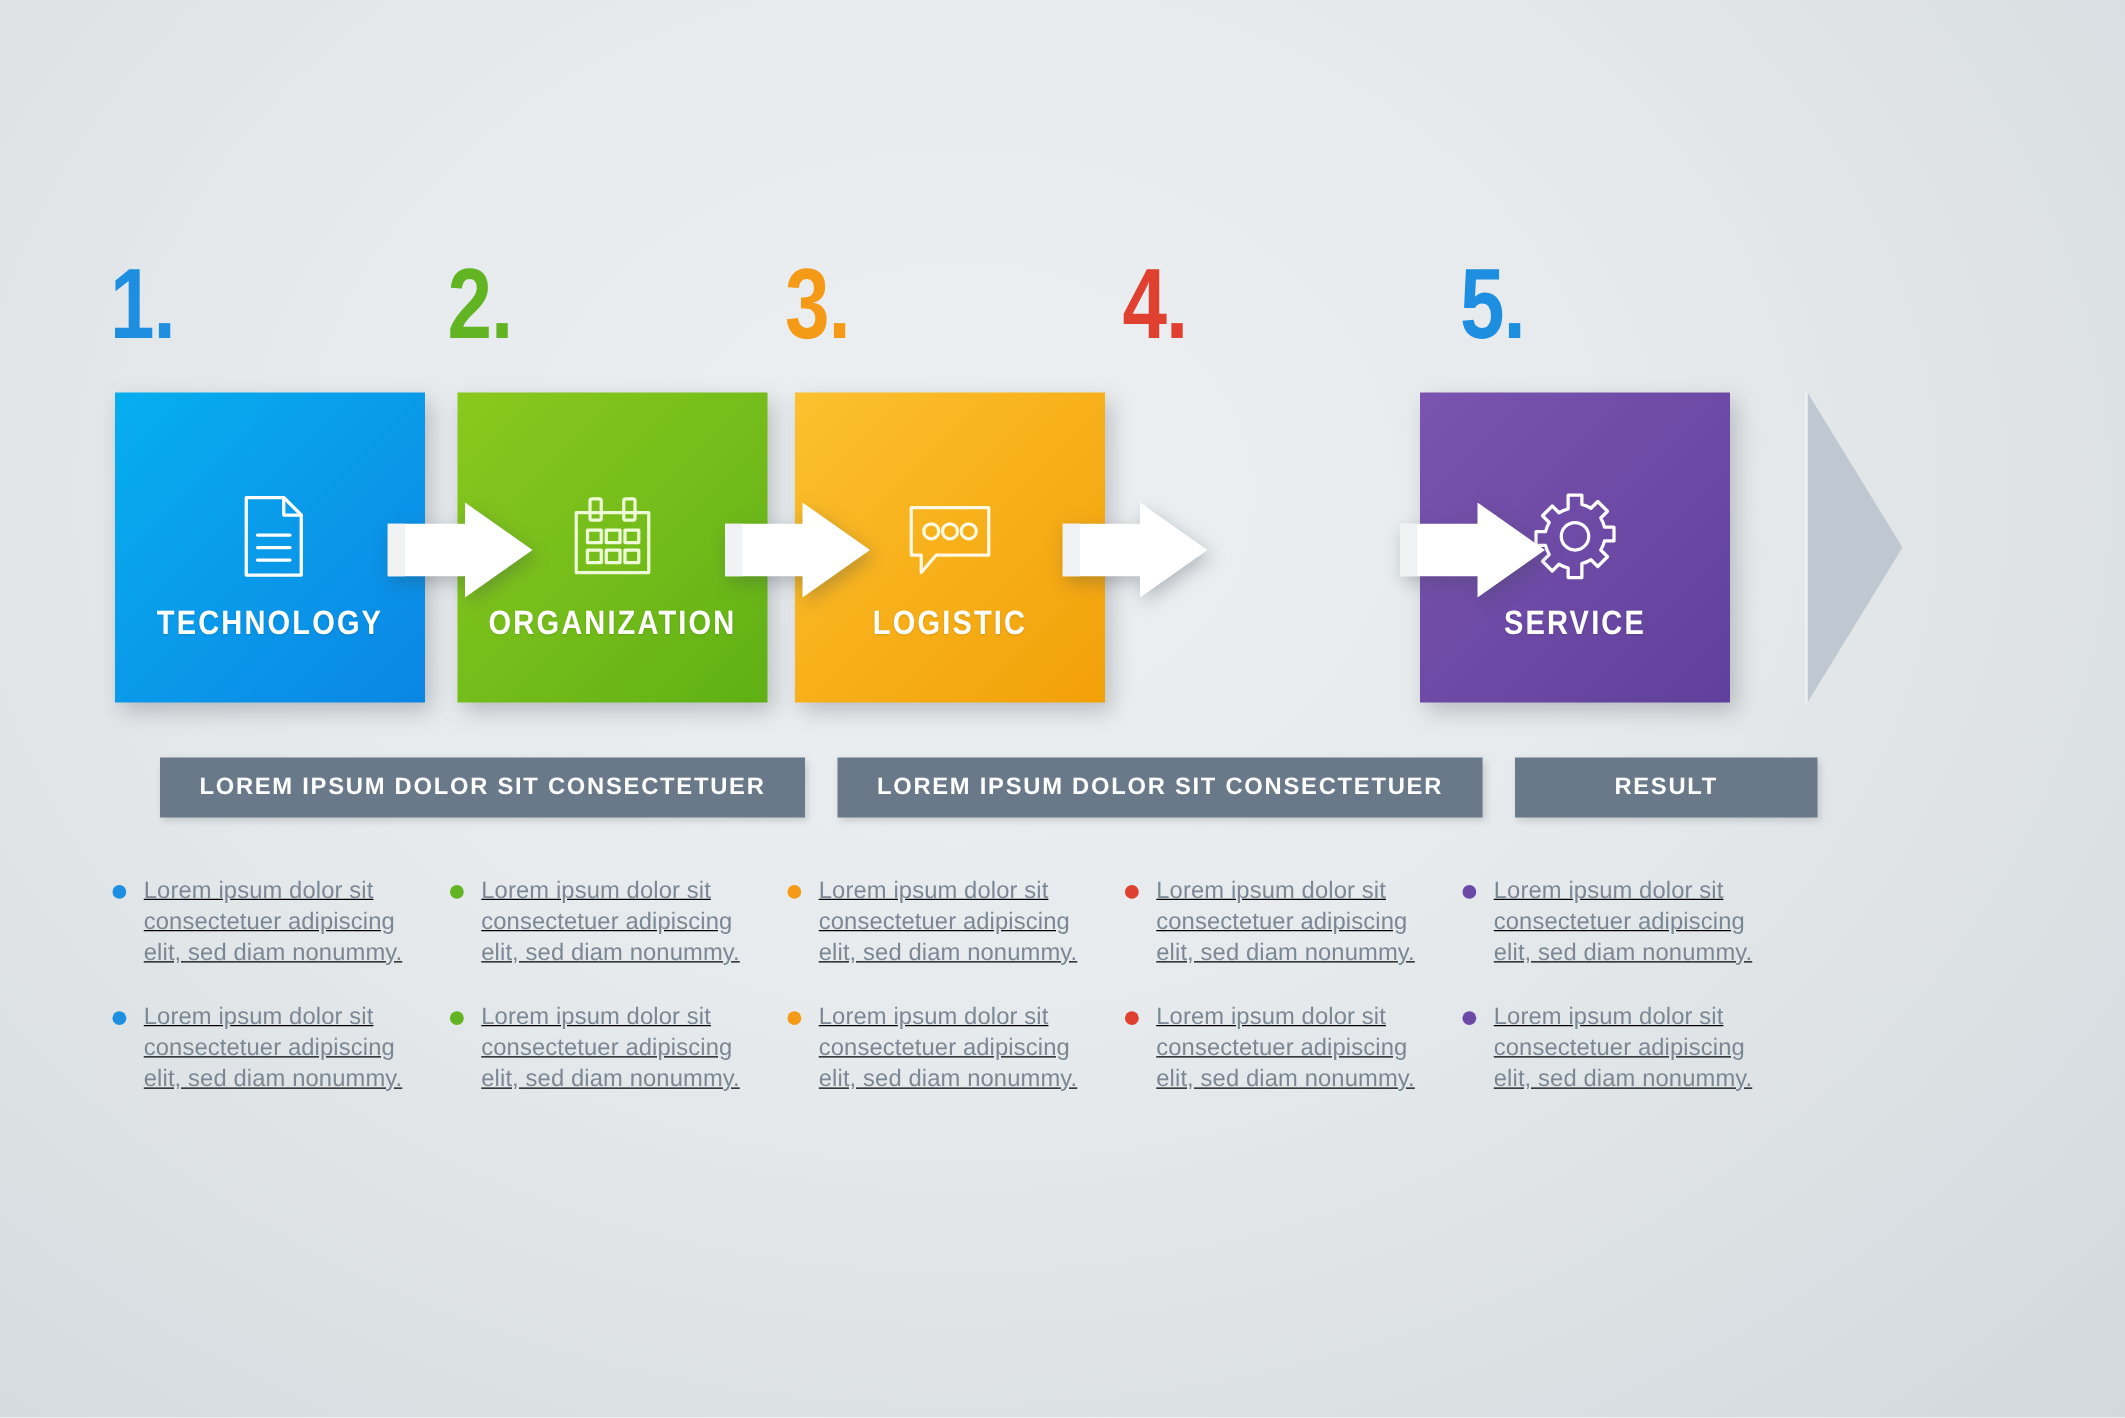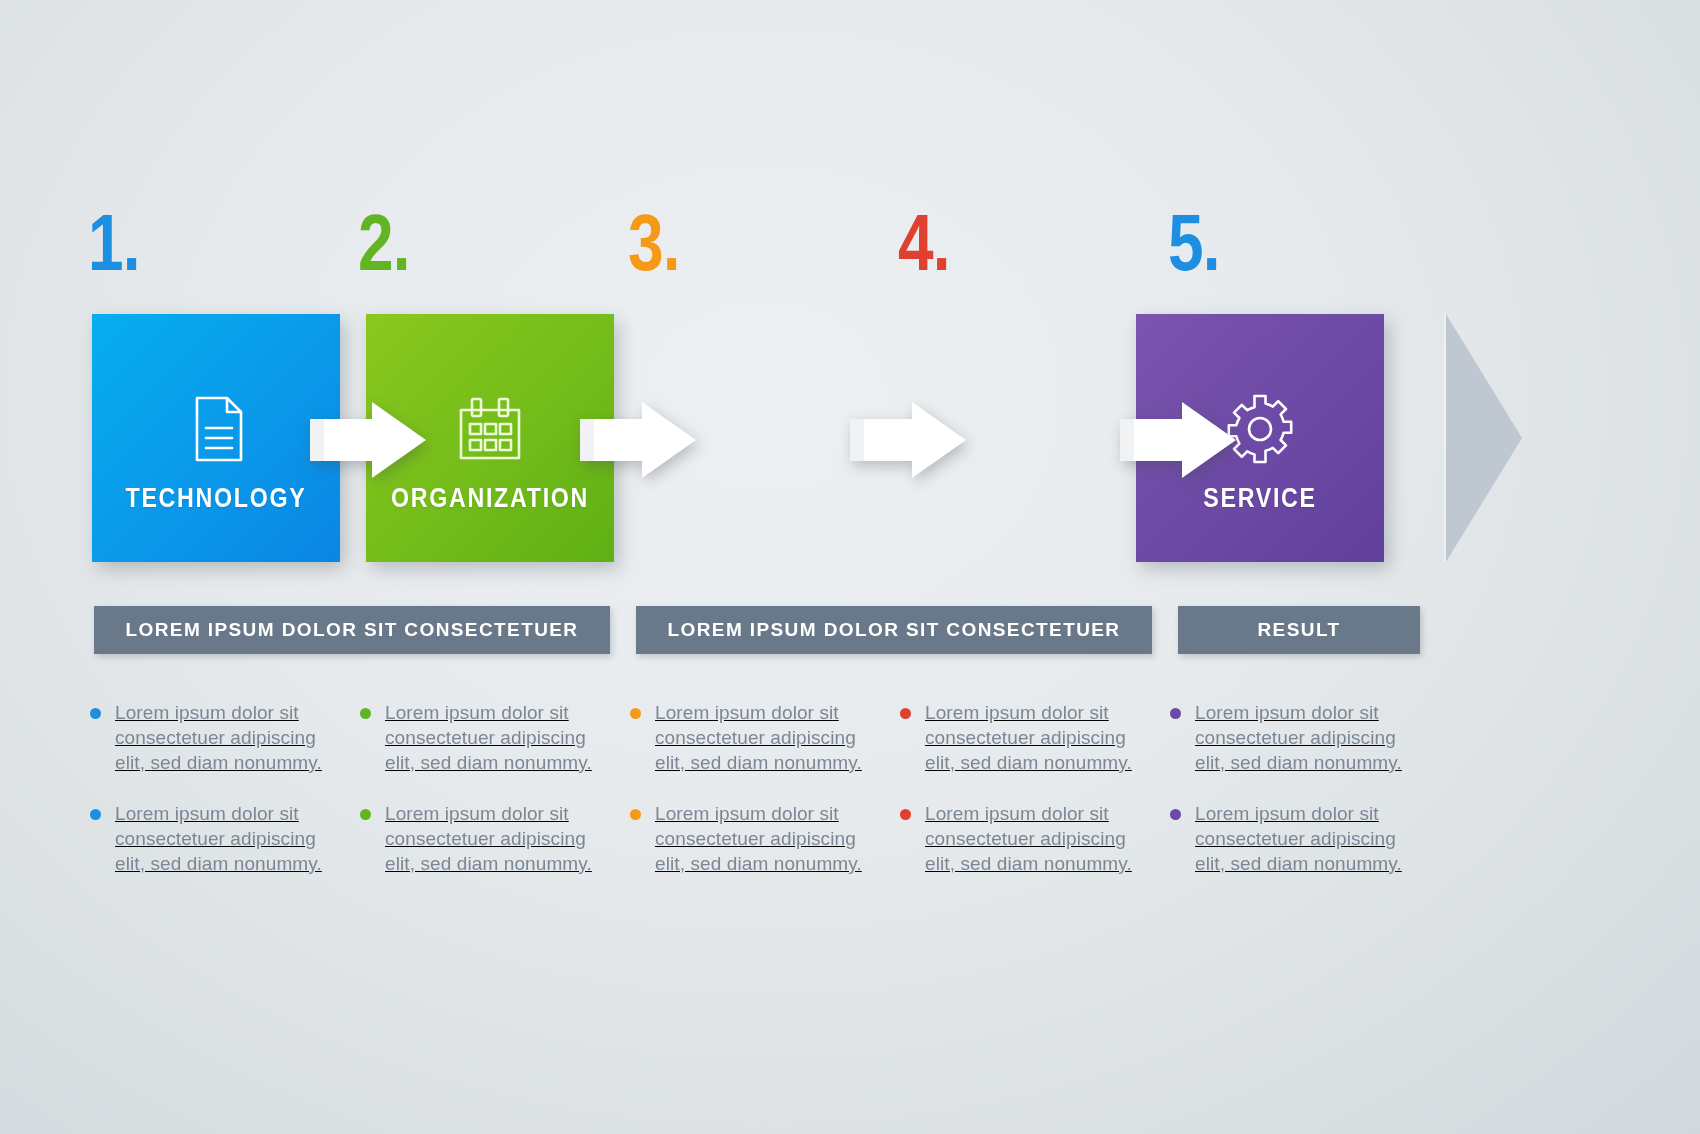--- a/index.html
+++ b/index.html
@@ -106,20 +106,21 @@
     height: 48px;
     background: #69798a;
     color: #ffffff;
     display: flex;
     align-items: center;
     justify-content: center;
     font-size: 19px;
     font-weight: bold;
     letter-spacing: 1.4px;
     box-shadow: 2px 3px 6px rgba(60,70,80,0.22);
+    margin-left: 34px;
   }
 
   
   .col {
     position: absolute;
     top: 700px;
     width: 252px;
     text-decoration: underline;
   }
   .bullet-item {
@@ -185,20 +186,32 @@
         <path d="M24 12 H54 L68 26 V74 H24 Z"></path>
         <path d="M54 12 V26 H68"></path>
         <line x1="33" y1="42" x2="59" y2="42"></line>
         <line x1="33" y1="52" x2="59" y2="52"></line>
         <line x1="33" y1="62" x2="59" y2="62"></line>
       </svg>
     </div>
     <div class="label">TECHNOLOGY</div>
   </div>
 
+  <div class="panel" style="left:636px;">
+    <div class="face" style="background:linear-gradient(135deg,#fcc02e 0%,#f7b01a 50%,#f2a008 100%);"></div>
+    <div class="ico">
+      <svg viewBox="0 0 86 86" fill="none" stroke="#fff8e2" stroke-width="2.6" stroke-linejoin="round" stroke-linecap="round">
+        <path d="M12 20 H74 V58 H32 L20 72 V58 H12 Z"></path>
+        <circle cx="28" cy="39" r="6"></circle>
+        <circle cx="43" cy="39" r="6"></circle>
+        <circle cx="58" cy="39" r="6"></circle>
+      </svg>
+    </div>
+    <div class="label">LOGISTIC</div>
+  </div>
 
 
   <div class="panel" style="left:1136px;">
     <div class="face" style="background:linear-gradient(135deg,#7a54ae 0%,#6d4aa5 50%,#60409c 100%);"></div>
     <div class="ico">
       <svg viewBox="0 0 86 86" fill="none" stroke="#ffffff" stroke-width="2.6" stroke-linejoin="round" stroke-linecap="round">
         <path d="M37.5 10 h11 v7.6 a26 26 0 0 1 7.3 3.0 l5.4-5.4 7.8 7.8 -5.4 5.4 a26 26 0 0 1 3.0 7.3 H74.2 v11 h-7.6 a26 26 0 0 1 -3.0 7.3 l5.4 5.4 -7.8 7.8 -5.4-5.4 a26 26 0 0 1 -7.3 3.0 V76 h-11 v-7.6 a26 26 0 0 1 -7.3-3.0 l-5.4 5.4 -7.8-7.8 5.4-5.4 a26 26 0 0 1 -3.0-7.3 H11.8 v-11 h7.6 a26 26 0 0 1 3.0-7.3 l-5.4-5.4 7.8-7.8 5.4 5.4 a26 26 0 0 1 7.3-3.0 Z"></path>
         <circle cx="43" cy="43" r="11"></circle>
       </svg>
     </div>

